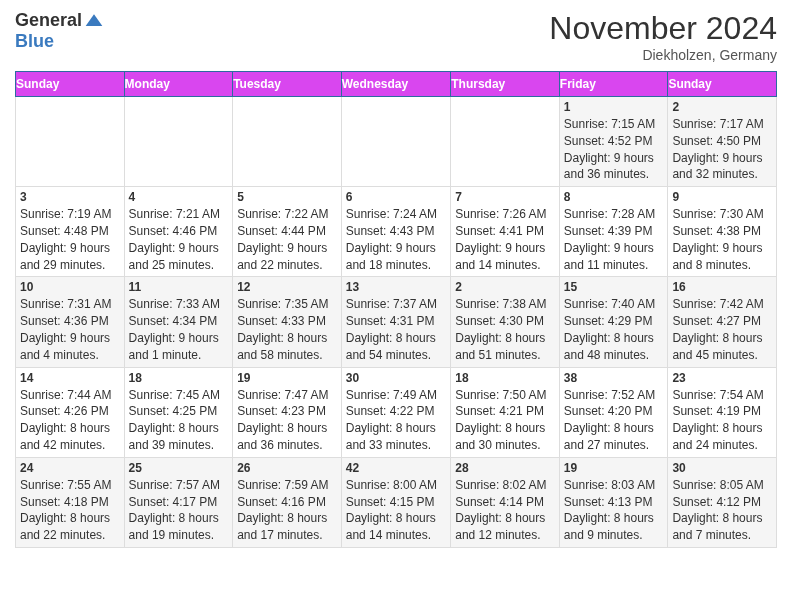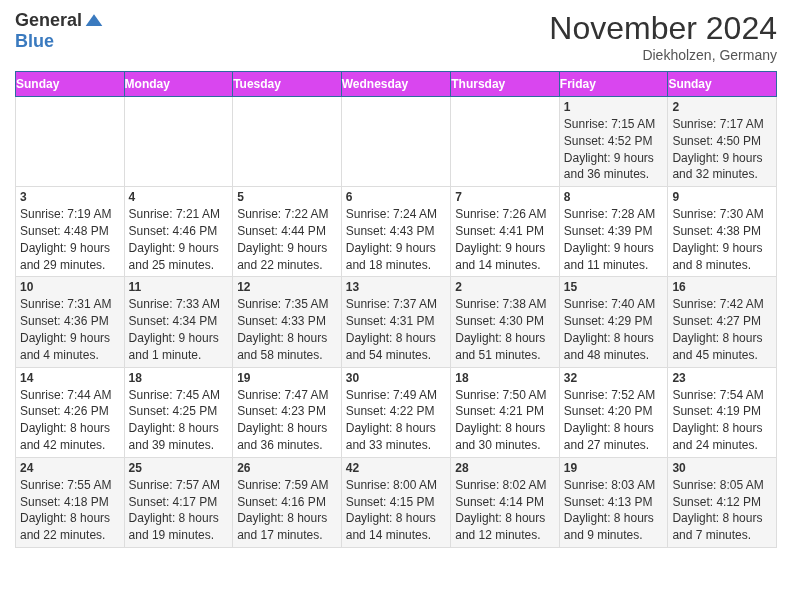--- a/index.html
+++ b/index.html
@@ -226,21 +226,21 @@
         </td>
           <td>
           <span class="day-number">30</span>
           <span class="day-info">Sunrise: 7:49 AM<br>Sunset: 4:22 PM<br>Daylight: 8 hours and 33 minutes.</span>
         </td>
           <td>
           <span class="day-number">18</span>
           <span class="day-info">Sunrise: 7:50 AM<br>Sunset: 4:21 PM<br>Daylight: 8 hours and 30 minutes.</span>
         </td>
           <td>
-          <span class="day-number">32</span>
+          <span class="day-number">38</span>
           <span class="day-info">Sunrise: 7:52 AM<br>Sunset: 4:20 PM<br>Daylight: 8 hours and 27 minutes.</span>
         </td>
           <td>
           <span class="day-number">23</span>
           <span class="day-info">Sunrise: 7:54 AM<br>Sunset: 4:19 PM<br>Daylight: 8 hours and 24 minutes.</span>
         </td>
         </tr>
         <tr>
           <td>
           <span class="day-number">24</span>

